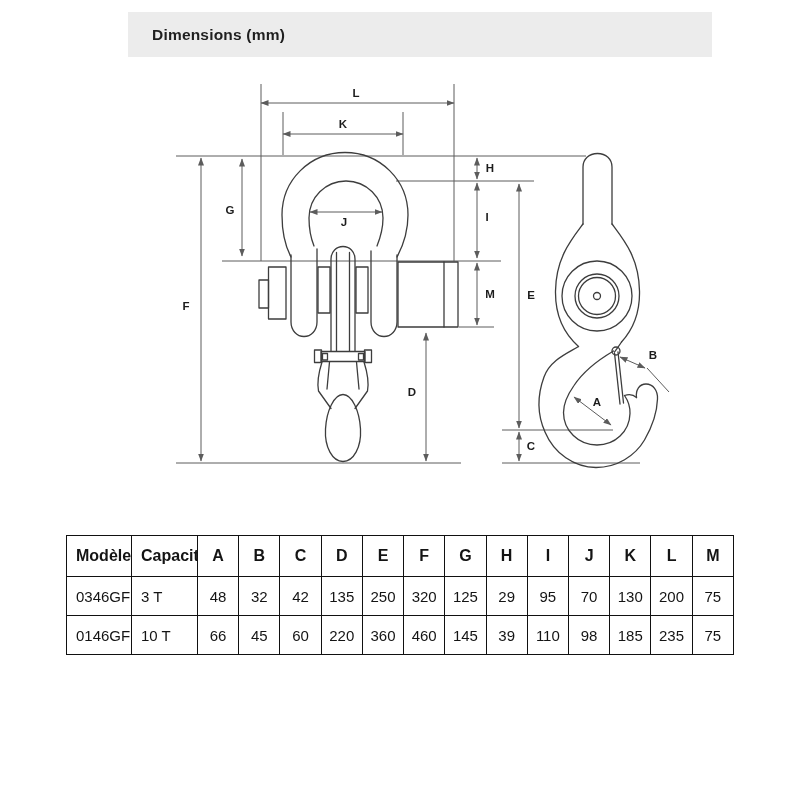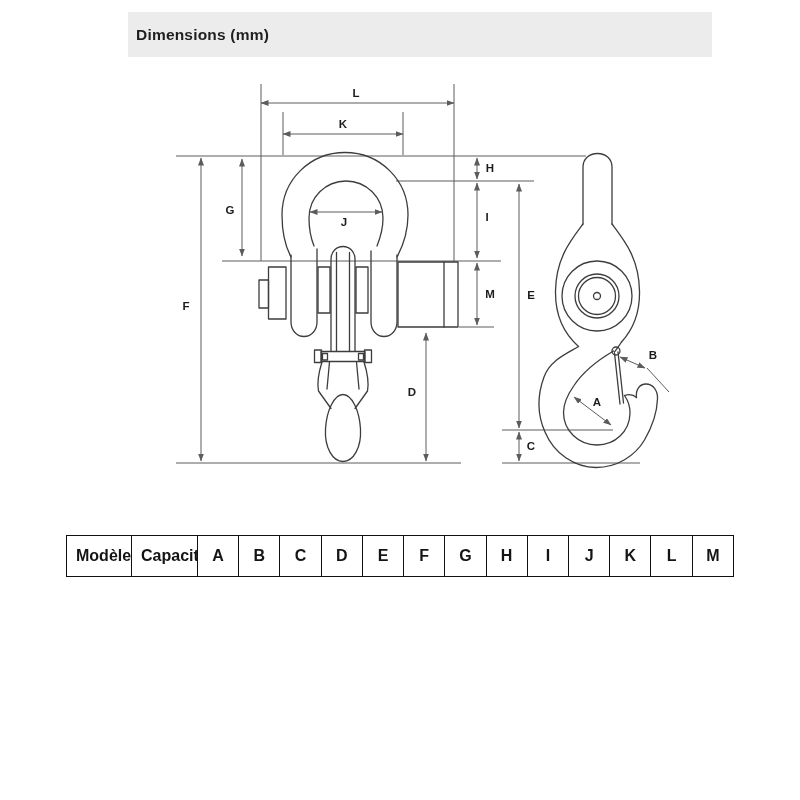--- a/index.html
+++ b/index.html
@@ -4,21 +4,21 @@
 <style>
   html,body{margin:0;padding:0;}
   body{
     width:800px;height:800px;background:#ffffff;
     font-family:"Liberation Sans", sans-serif;
     position:relative;overflow:hidden;color:#1a1a1a;
   }
   .title-bar{
     position:absolute;left:128px;top:12px;width:584px;height:45px;
     background:#ececec;display:flex;align-items:center;
-    box-sizing:border-box;padding-left:8px;
+    box-sizing:border-box;padding-left:24px;
   }
   .title-bar span{
     font-weight:700;font-size:15.5px;color:#1f1f1f;letter-spacing:.2px;
   }
   svg.diagram{position:absolute;left:0;top:0;}
   svg .part{stroke:#3d3d3d;stroke-width:1.3;fill:none;stroke-linejoin:round;stroke-linecap:round;}
   svg .dim{stroke:#5c5c5c;stroke-width:1;fill:none;}
   svg text{font-family:"Liberation Sans",sans-serif;font-weight:700;font-size:11.5px;fill:#1c1c1c;text-anchor:middle;}
   table.dims{
     position:absolute;left:66px;top:535px;width:668px;
@@ -169,14 +169,48 @@
         <th>G</th>
         <th>H</th>
         <th>I</th>
         <th>J</th>
         <th>K</th>
         <th>L</th>
         <th>M</th>
       </tr>
   </thead>
   <tbody id="tbody">
+      <tr>
+        <td class="lft">0346GF</td>
+        <td class="lft">3 T</td>
+        <td>48</td>
+        <td>32</td>
+        <td>42</td>
+        <td>135</td>
+        <td>250</td>
+        <td>320</td>
+        <td>125</td>
+        <td>29</td>
+        <td>95</td>
+        <td>70</td>
+        <td>130</td>
+        <td>200</td>
+        <td>75</td>
+      </tr>
+      <tr>
+        <td class="lft">0146GF</td>
+        <td class="lft">10 T</td>
+        <td>66</td>
+        <td>45</td>
+        <td>60</td>
+        <td>220</td>
+        <td>360</td>
+        <td>460</td>
+        <td>145</td>
+        <td>39</td>
+        <td>110</td>
+        <td>98</td>
+        <td>185</td>
+        <td>235</td>
+        <td>75</td>
+      </tr>
     </tbody>
 </table>
 
 </body></html>

